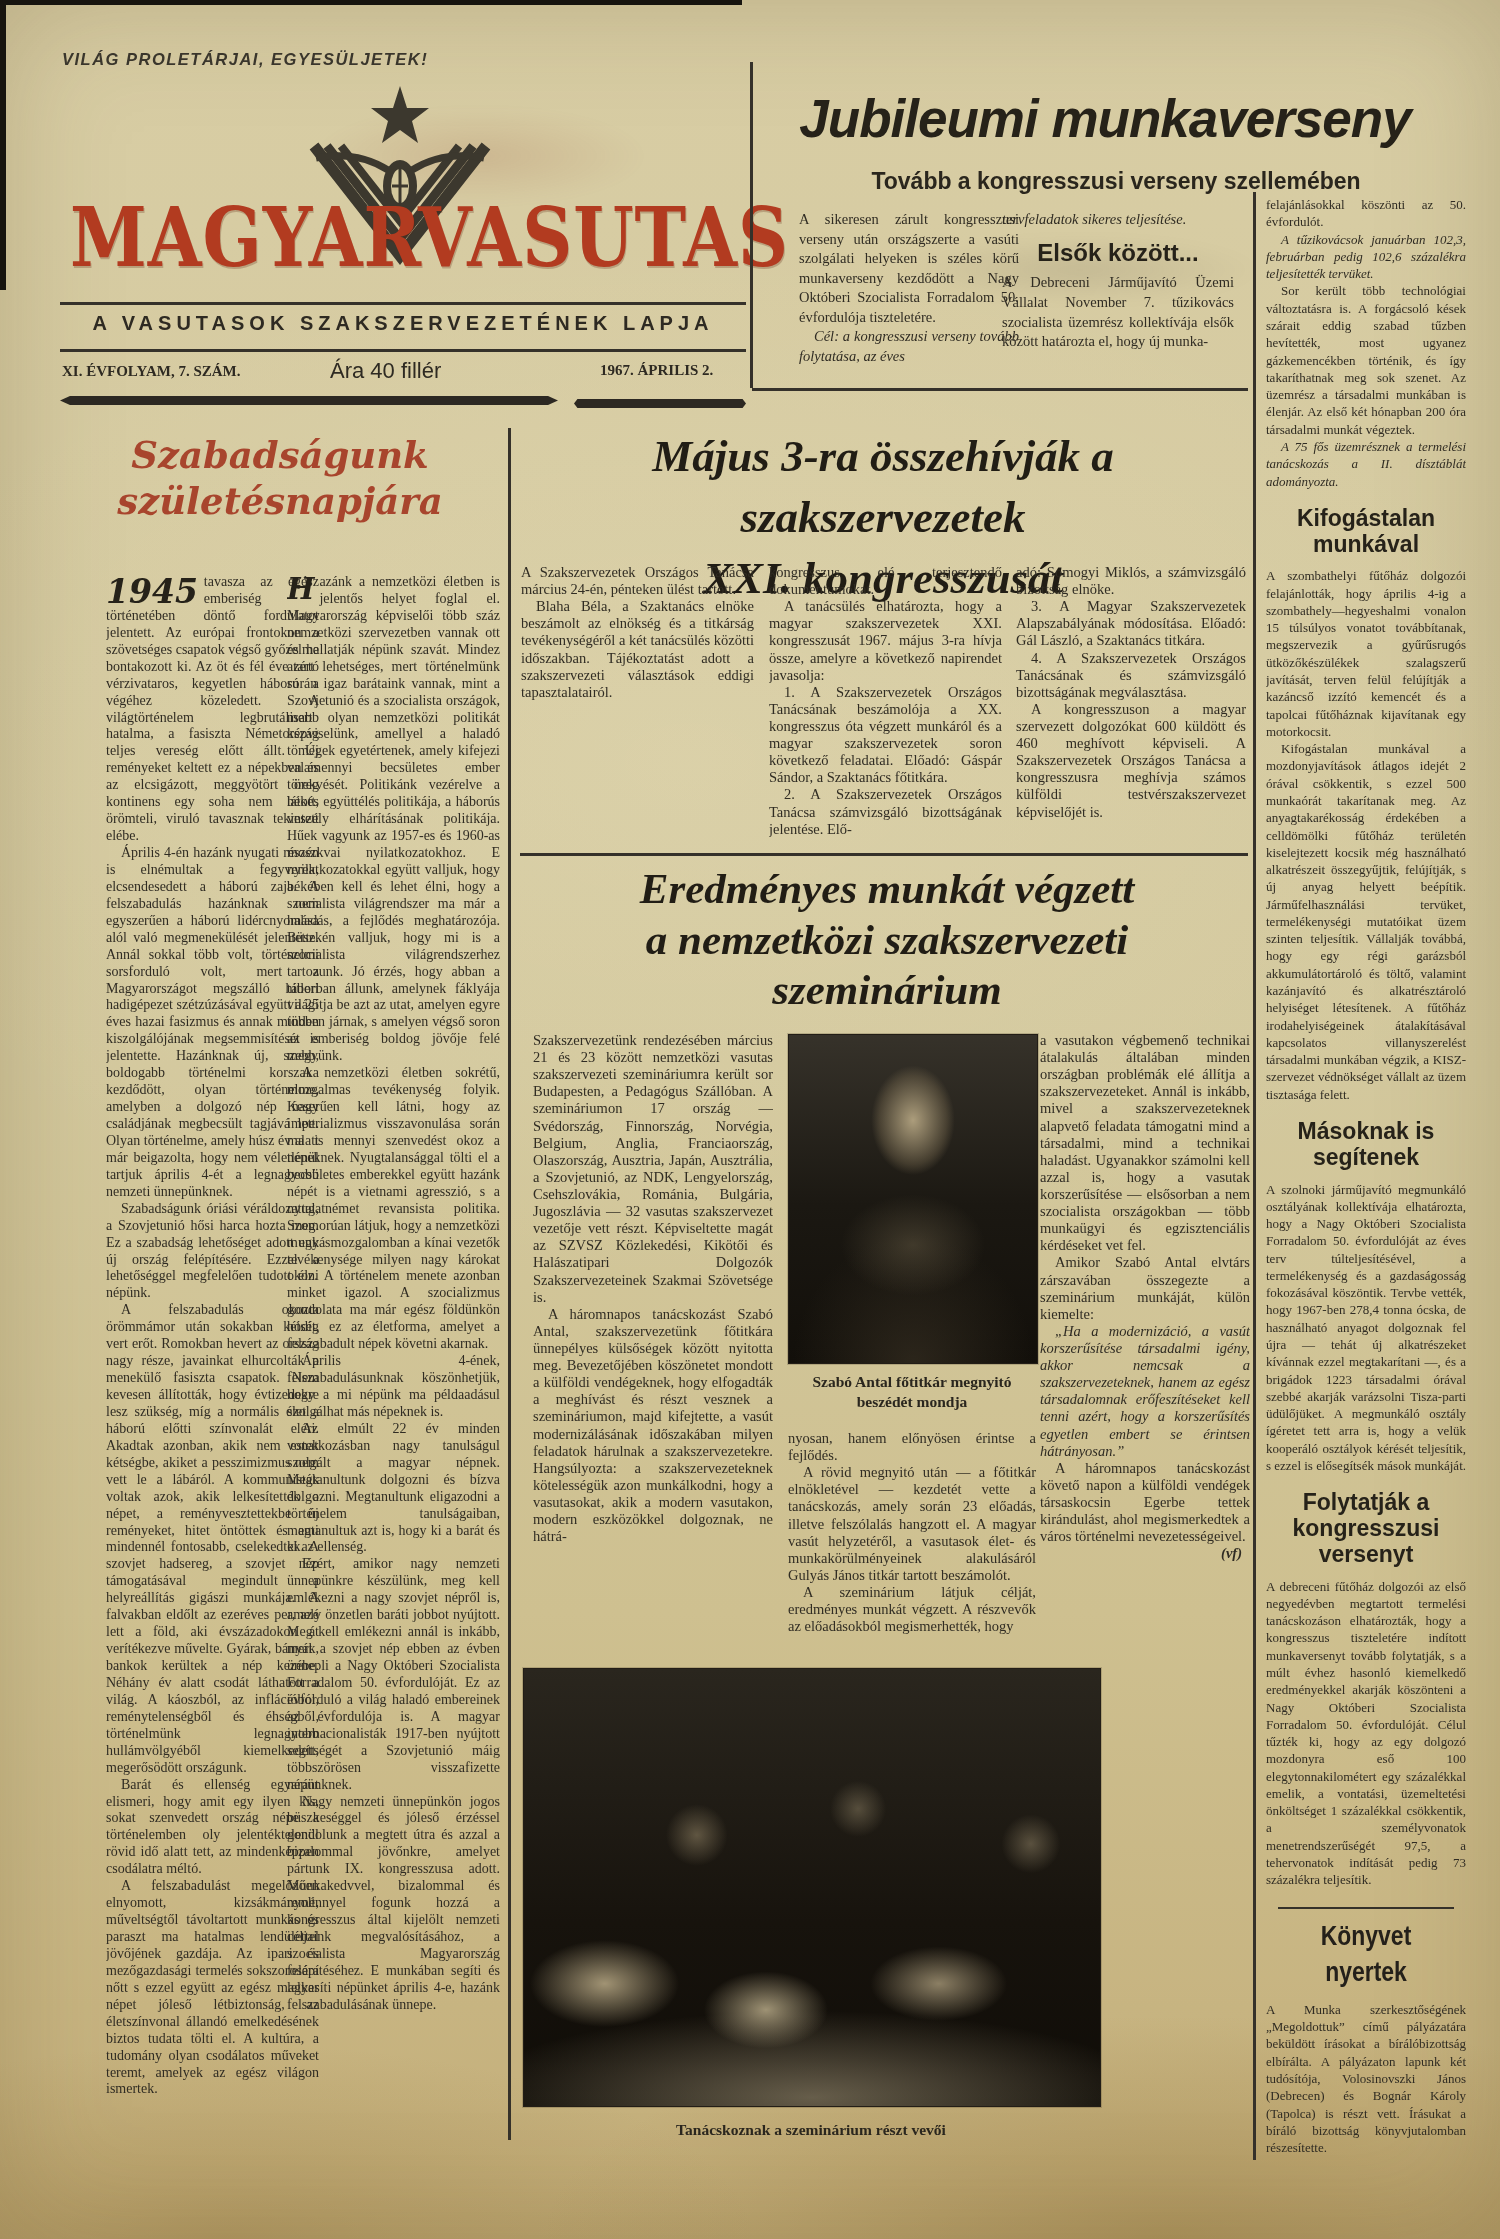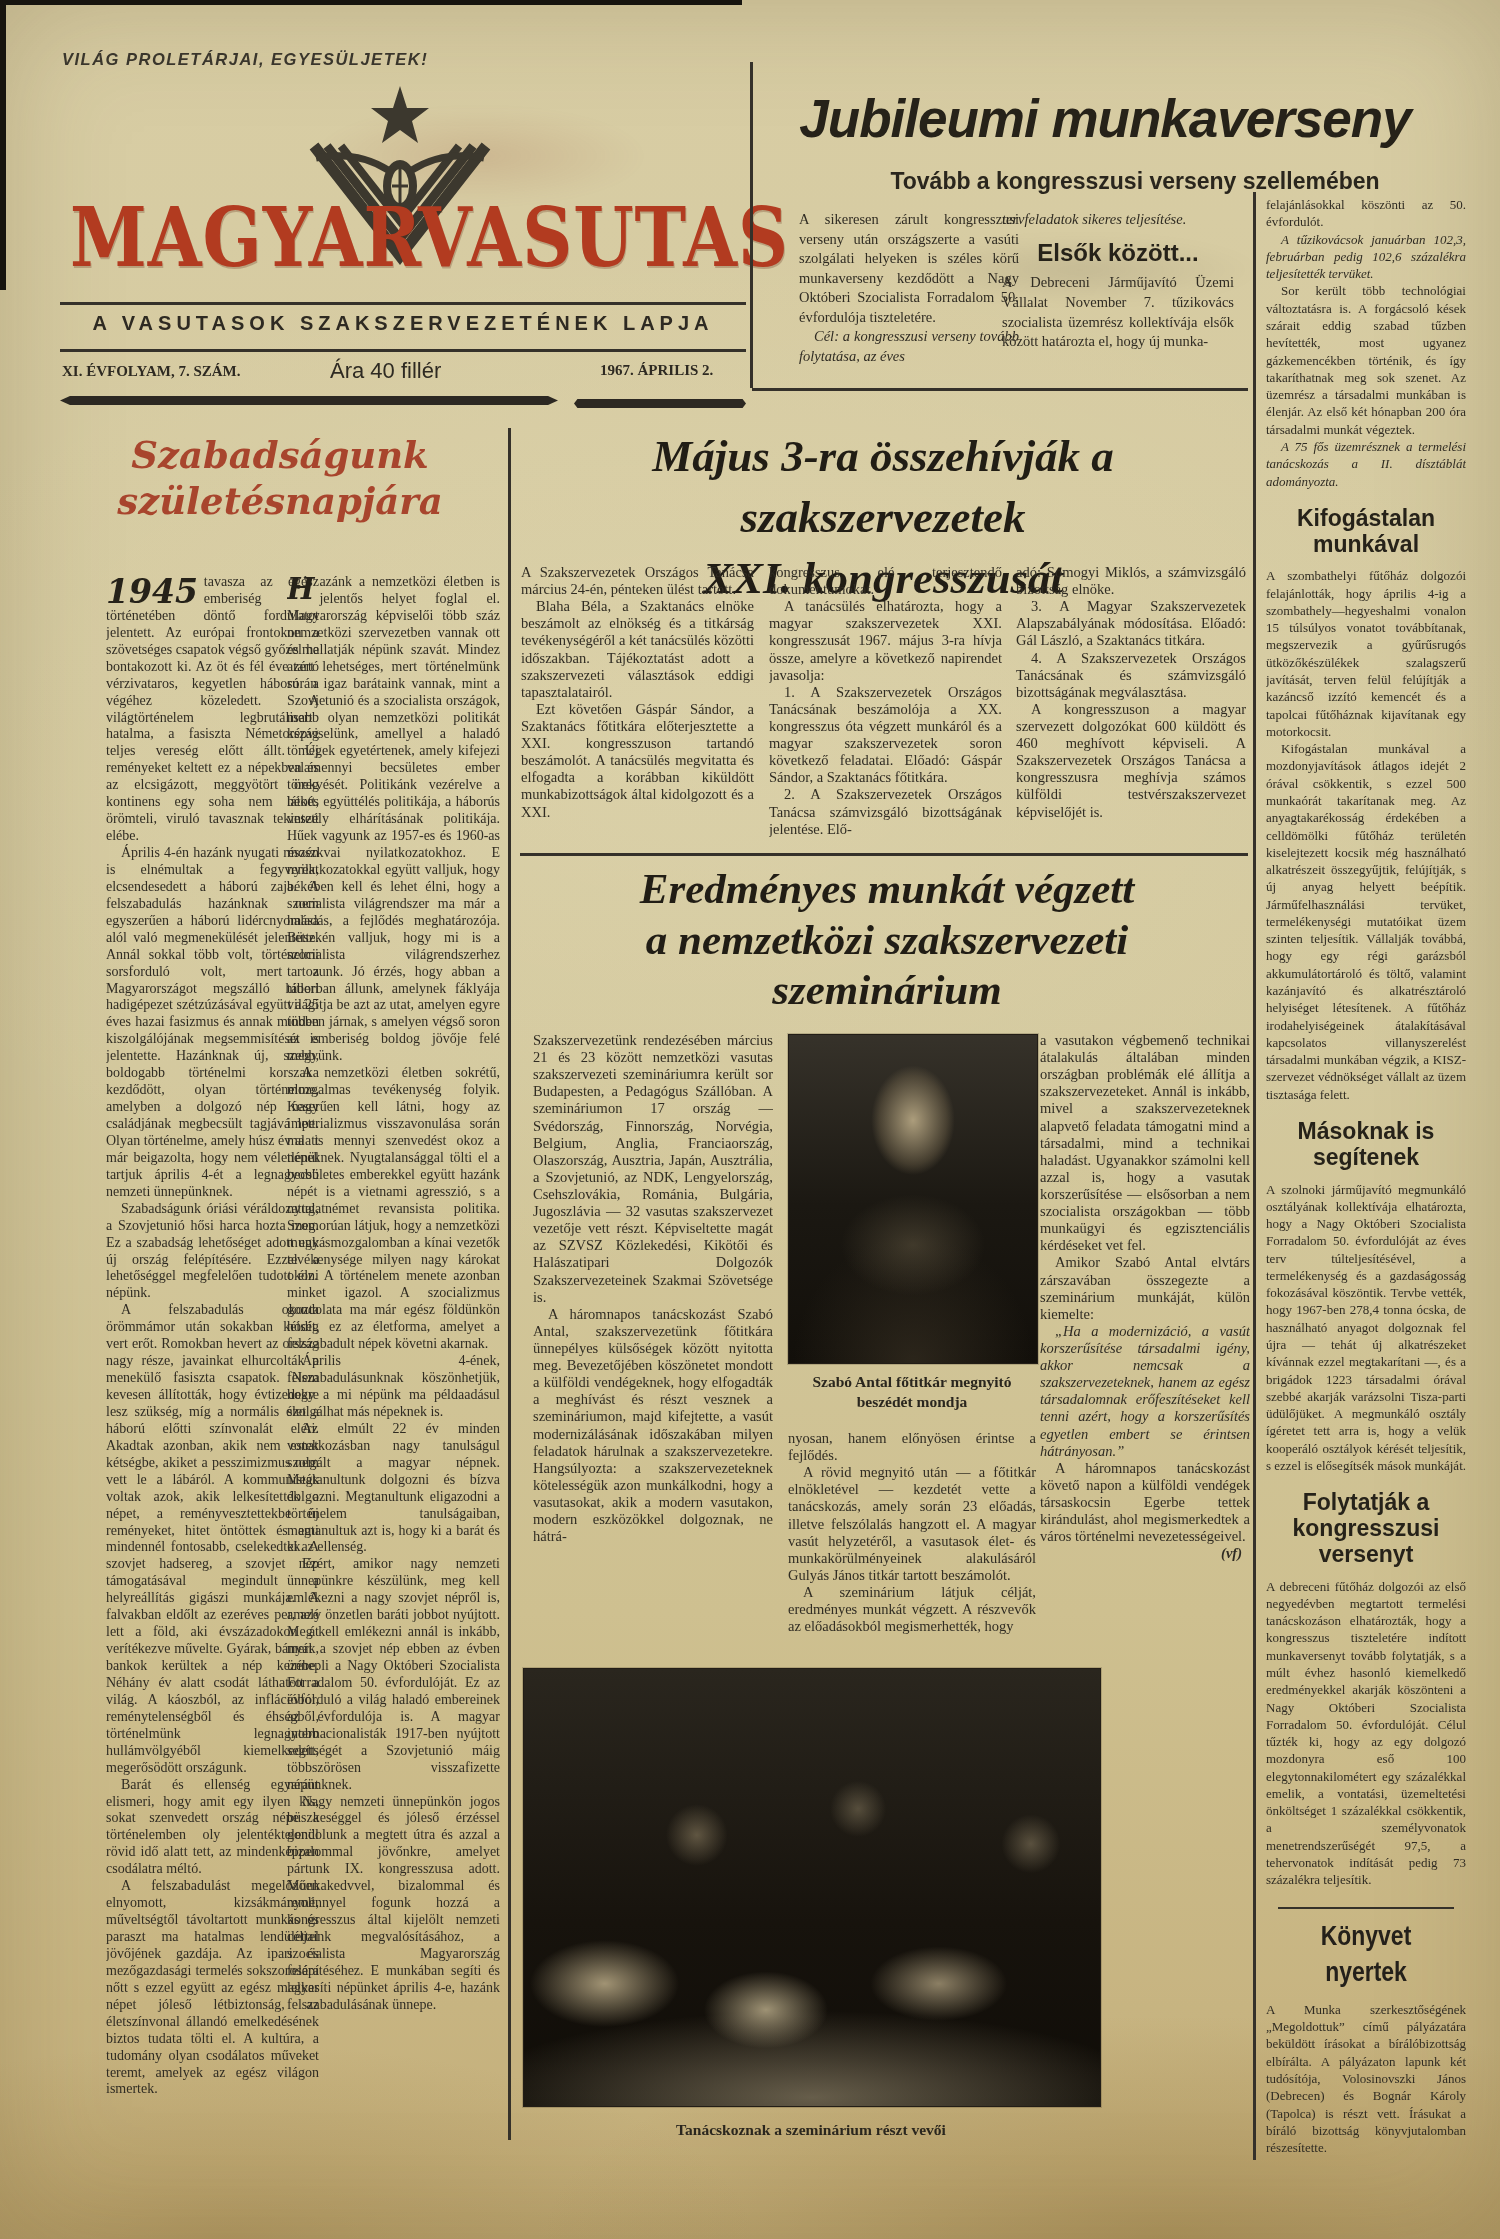--- a/index.html
+++ b/index.html
@@ -24,21 +24,21 @@
   .mast-title{font-family:"DejaVu Serif",serif;font-weight:bold;color:#b23b20;font-size:73px;line-height:1;
     letter-spacing:1px;transform:scale(.95,1.14);transform-origin:left bottom;text-shadow:1px 1px 0 rgba(90,30,10,.25);}
   .subtitle{left:60px;top:312px;width:686px;text-align:center;font-family:"Liberation Sans",sans-serif;
     font-weight:bold;font-size:20px;letter-spacing:5px;color:#2e2a22;}
   .issue,.mdate{font-weight:bold;font-size:15px;color:#2e2a22;}
   .price{font-family:"Liberation Sans",sans-serif;font-size:22px;color:#2e2a22;}
 
   
   .jub-title{left:755px;top:88px;width:700px;text-align:center;font-family:"Liberation Sans",sans-serif;
     font-weight:bold;font-style:italic;font-size:53px;color:#262219;letter-spacing:-1px;}
-  .jub-sub{left:805px;top:168px;width:660px;text-align:center;font-family:"Liberation Sans",sans-serif;
+  .jub-sub{left:786px;top:168px;width:660px;text-align:center;font-family:"Liberation Sans",sans-serif;
     font-weight:bold;font-size:23px;color:#2a261d;}
   .red-head{left:58px;top:432px;width:444px;text-align:center;font-family:"DejaVu Serif",serif;
     font-weight:bold;font-style:italic;font-size:37px;line-height:1.25;color:#a8452d;}
   .serif-head{font-family:"Liberation Serif",serif;font-weight:bold;font-style:italic;color:#211d15;text-align:center;}
   .cong-head{left:516px;top:426px;width:734px;font-size:45px;line-height:1.35;}
   .sem-head{left:524px;top:864px;width:726px;font-size:43px;line-height:1.18;}
 
   
   .b{position:absolute;text-align:justify;overflow:hidden;font-size:14px;line-height:1.21;color:#302c23;}
   .b p{margin:0;text-indent:15px;}
@@ -178,21 +178,20 @@
     <p>Nagy nemzeti ünnepünkön jogos büszkeséggel és jóleső érzéssel gondolunk a megtett útra és azzal a bizalommal jövőnkre, amelyet pártunk IX. kongresszusa adott. Munkakedvvel, bizalommal és reménnyel fogunk hozzá a kongresszus által kijelölt nemzeti céljaink megvalósításához, a szocialista Magyarország felépítéséhez. E munkában segíti és lelkesíti népünket április 4-e, hazánk felszabadulásának ünnepe.</p>
   </div>
 
   <div class="abs serif-head cong-head">
     <div>Május 3-ra összehívják a szakszervezetek</div>
     <div>XXI. kongresszusát</div>
   </div>
   <div class="b centercol" style="left:521px;top:564px;width:233px;height:286px;">
     <p class="ni">A Szakszervezetek Országos Tanácsa március 24-én, pénteken ülést tartott.</p>
     <p>Blaha Béla, a Szaktanács elnöke beszámolt az elnökség és a titkárság tevékenységéről a két tanácsülés közötti időszakban. Tájékoztatást adott a szakszervezeti választások eddigi tapasztalatairól.</p>
-    <p>Ezt követően Gáspár Sándor, a Szaktanács főtitkára előterjesztette a XXI. kongresszuson tartandó beszámolót. A tanácsülés megvitatta és elfogadta a korábban kiküldött munkabizottságok által kidolgozott és a XXI.</p>
   </div>
   <div class="b centercol" style="left:769px;top:564px;width:233px;height:286px;">
     <p class="ni">kongresszus elé terjesztendő dokumentumokat.</p>
     <p>A tanácsülés elhatározta, hogy a magyar szakszervezetek XXI. kongresszusát 1967. május 3-ra hívja össze, amelyre a következő napirendet javasolja:</p>
     <p>1. A Szakszervezetek Országos Tanácsának beszámolója a XX. kongresszus óta végzett munkáról és a magyar szakszervezetek soron következő feladatai. Előadó: Gáspár Sándor, a Szaktanács főtitkára.</p>
     <p>2. A Szakszervezetek Országos Tanácsa számvizsgáló bizottságának jelentése. Elő-</p>
   </div>
   <div class="b centercol" style="left:1016px;top:564px;width:230px;height:286px;">
     <p class="ni">adó: Somogyi Miklós, a számvizsgáló bizottság elnöke.</p>
     <p>3. A Magyar Szakszervezetek Alapszabályának módosítása. Előadó: Gál László, a Szaktanács titkára.</p>

